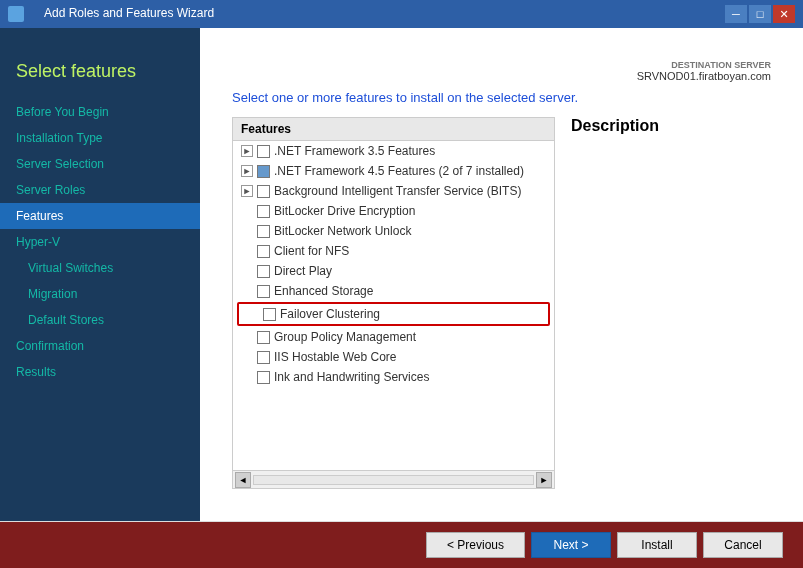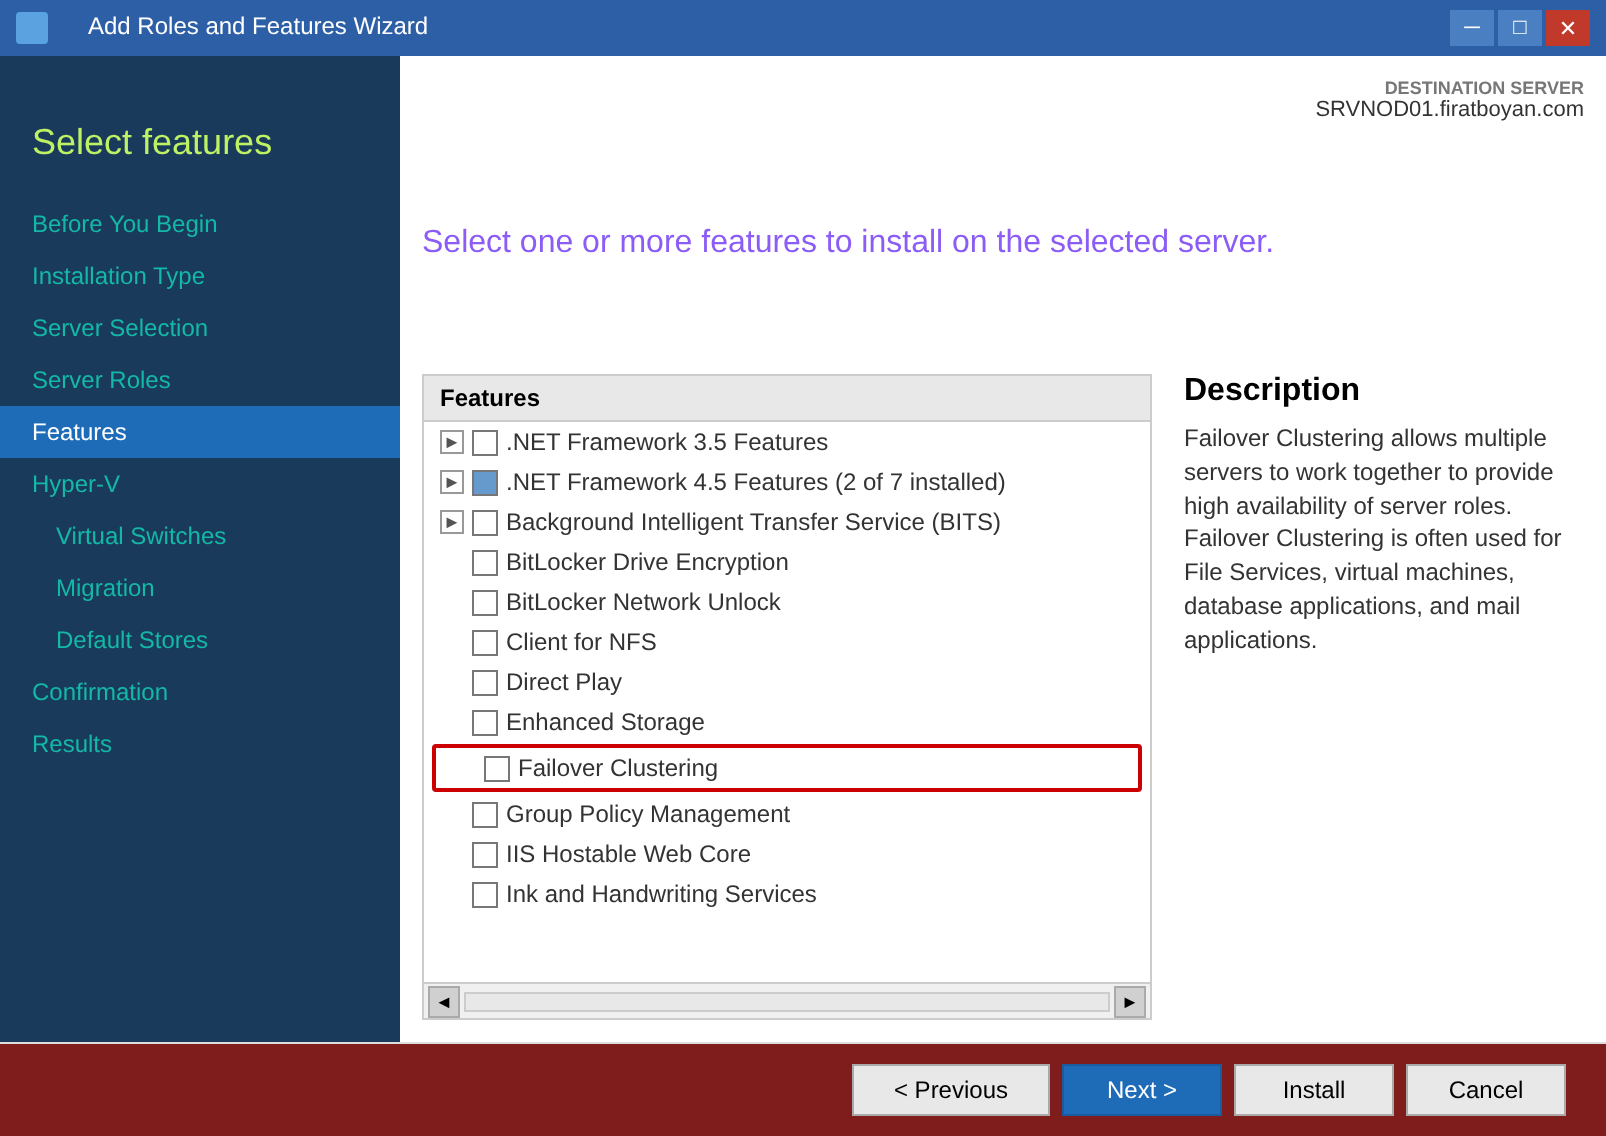--- a/index.html
+++ b/index.html
@@ -109,43 +109,42 @@
     }
     .sidebar-item.sub {
       padding-left: 28px;
     }
 
     
     .main-content {
       flex: 1;
       display: flex;
       flex-direction: column;
-      padding: 11px;
-      overflow: hidden;
-      gap: 44px;
+      padding: 32px;
+      overflow: hidden;
     }
     .server-info {
       text-align: right;
       font-size: 10px;
       color: #555;
       margin-bottom: 8px;
     }
     .server-info .server-label {
       font-weight: bold;
       text-transform: uppercase;
       font-size: 9px;
       color: #777;
     }
     .server-info .server-name {
       font-size: 11px;
       color: #333;
     }
     .main-instruction {
-      font-size: 16px;
-      color: #8b5cf6;
+      font-size: 13px;
+      color: #1d4ed8;
       margin-bottom: 12px;
     }
 
     
     .features-panel {
       display: flex;
       flex: 1;
       gap: 16px;
       overflow: hidden;
     }
@@ -405,21 +404,20 @@
             </div>
           <div class="features-bottom-scroll">
             <div class="scroll-btn">◄</div>
             <div class="scroll-track"></div>
             <div class="scroll-btn">►</div>
           </div>
         </div>
 
         <div class="description-panel">
           <div class="description-header">Description</div>
-          <div class="description-text">Failover Clustering allows multiple servers to work together to provide high availability of server roles. Failover Clustering is often used for File Services, virtual machines, database applications, and mail applications.</div>
         </div>
       </div>
     </div>
   </div>
 
   <div class="wizard-footer">
     <button class="footer-btn">&lt; Previous</button>
     <button class="footer-btn primary">Next &gt;</button>
     <button class="footer-btn">Install</button>
     <button class="footer-btn">Cancel</button>

